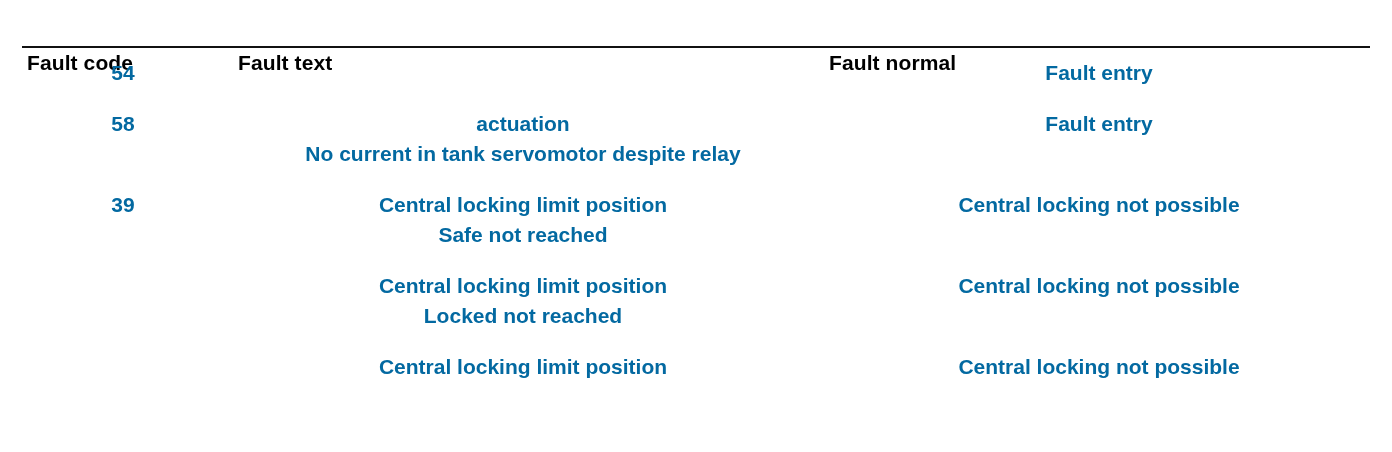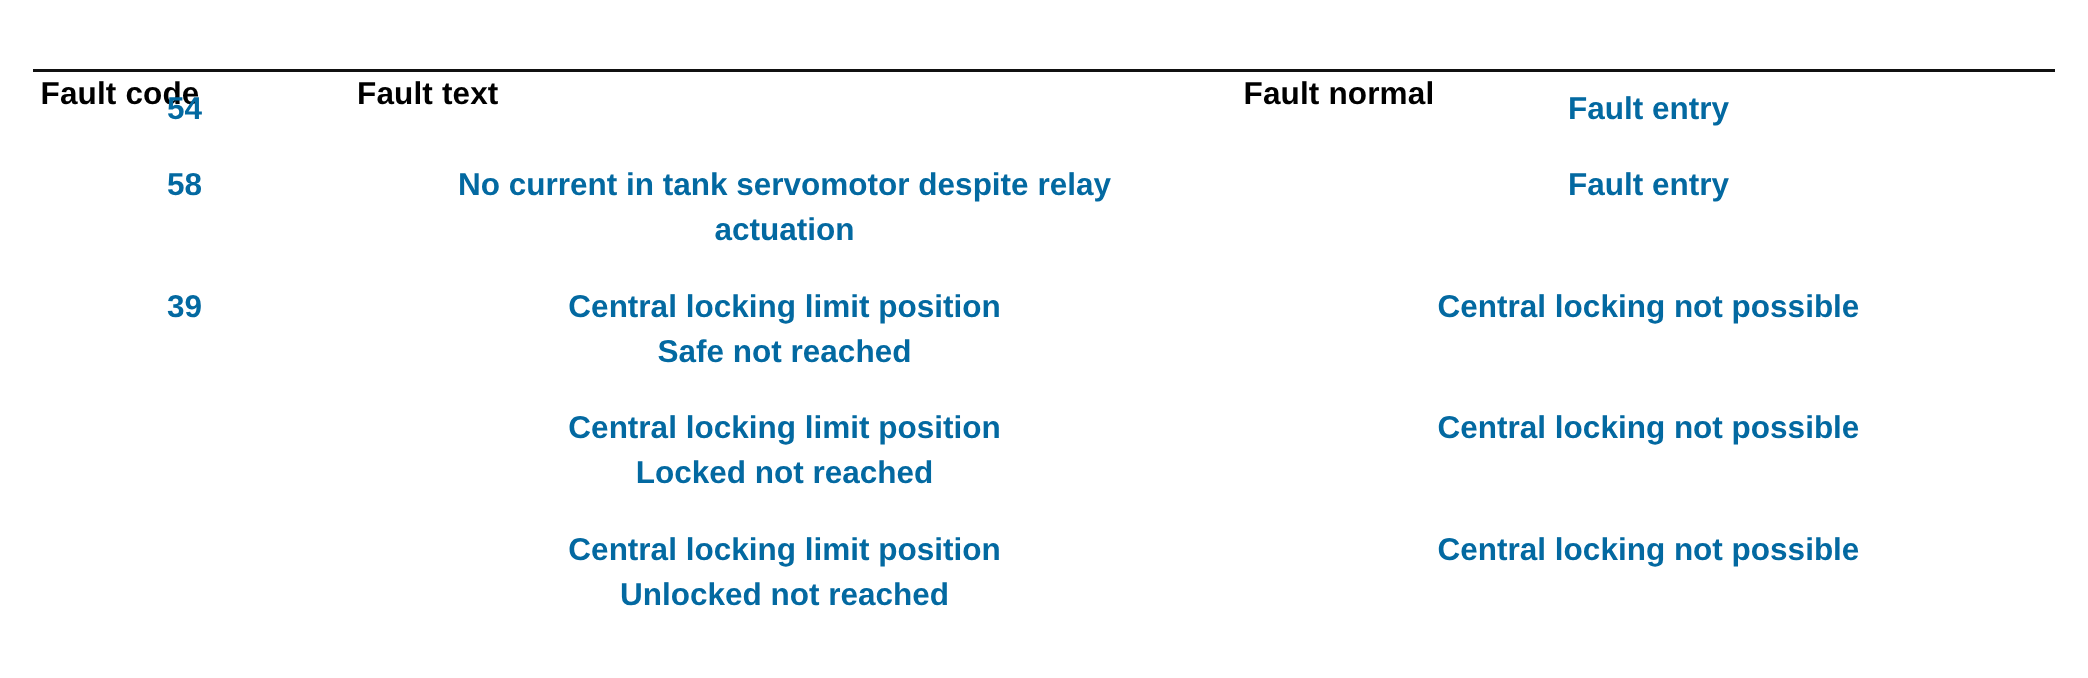--- a/index.html
+++ b/index.html
@@ -101,22 +101,22 @@
   <div class="table-body" id="table-body" style="height: 375px;">
       <div class="row" style="position: absolute; top: 0px; left: 0px; height: 51px;">
         <div class="cell cell-code">54</div>
         <div class="cell cell-effect">
           <span class="cell-line">Fault entry</span>
         </div>
       </div>
       <div class="row" style="position: absolute; top: 51px; left: 0px; height: 81px;">
         <div class="cell cell-code">58</div>
         <div class="cell cell-text">
+          <span class="cell-line">actuation</span>
           <span class="cell-line">No current in tank servomotor despite relay</span>
-          <span class="cell-line">actuation</span>
         </div>
         <div class="cell cell-effect">
           <span class="cell-line">Fault entry</span>
         </div>
       </div>
       <div class="row" style="position: absolute; top: 132px; left: 0px; height: 81px;">
         <div class="cell cell-code">39</div>
         <div class="cell cell-text">
           <span class="cell-line">Central locking limit position</span>
           <span class="cell-line">Safe not reached</span>
@@ -130,21 +130,20 @@
           <span class="cell-line">Central locking limit position</span>
           <span class="cell-line">Locked not reached</span>
         </div>
         <div class="cell cell-effect">
           <span class="cell-line">Central locking not possible</span>
         </div>
       </div>
       <div class="row" style="position: absolute; top: 294px; left: 0px; height: 81px;">
         <div class="cell cell-text">
           <span class="cell-line">Central locking limit position</span>
-          <span class="cell-line">Unlocked not reached</span>
         </div>
         <div class="cell cell-effect">
           <span class="cell-line">Central locking not possible</span>
         </div>
       </div>
     </div>
 
 </div>
 
 </body></html>

